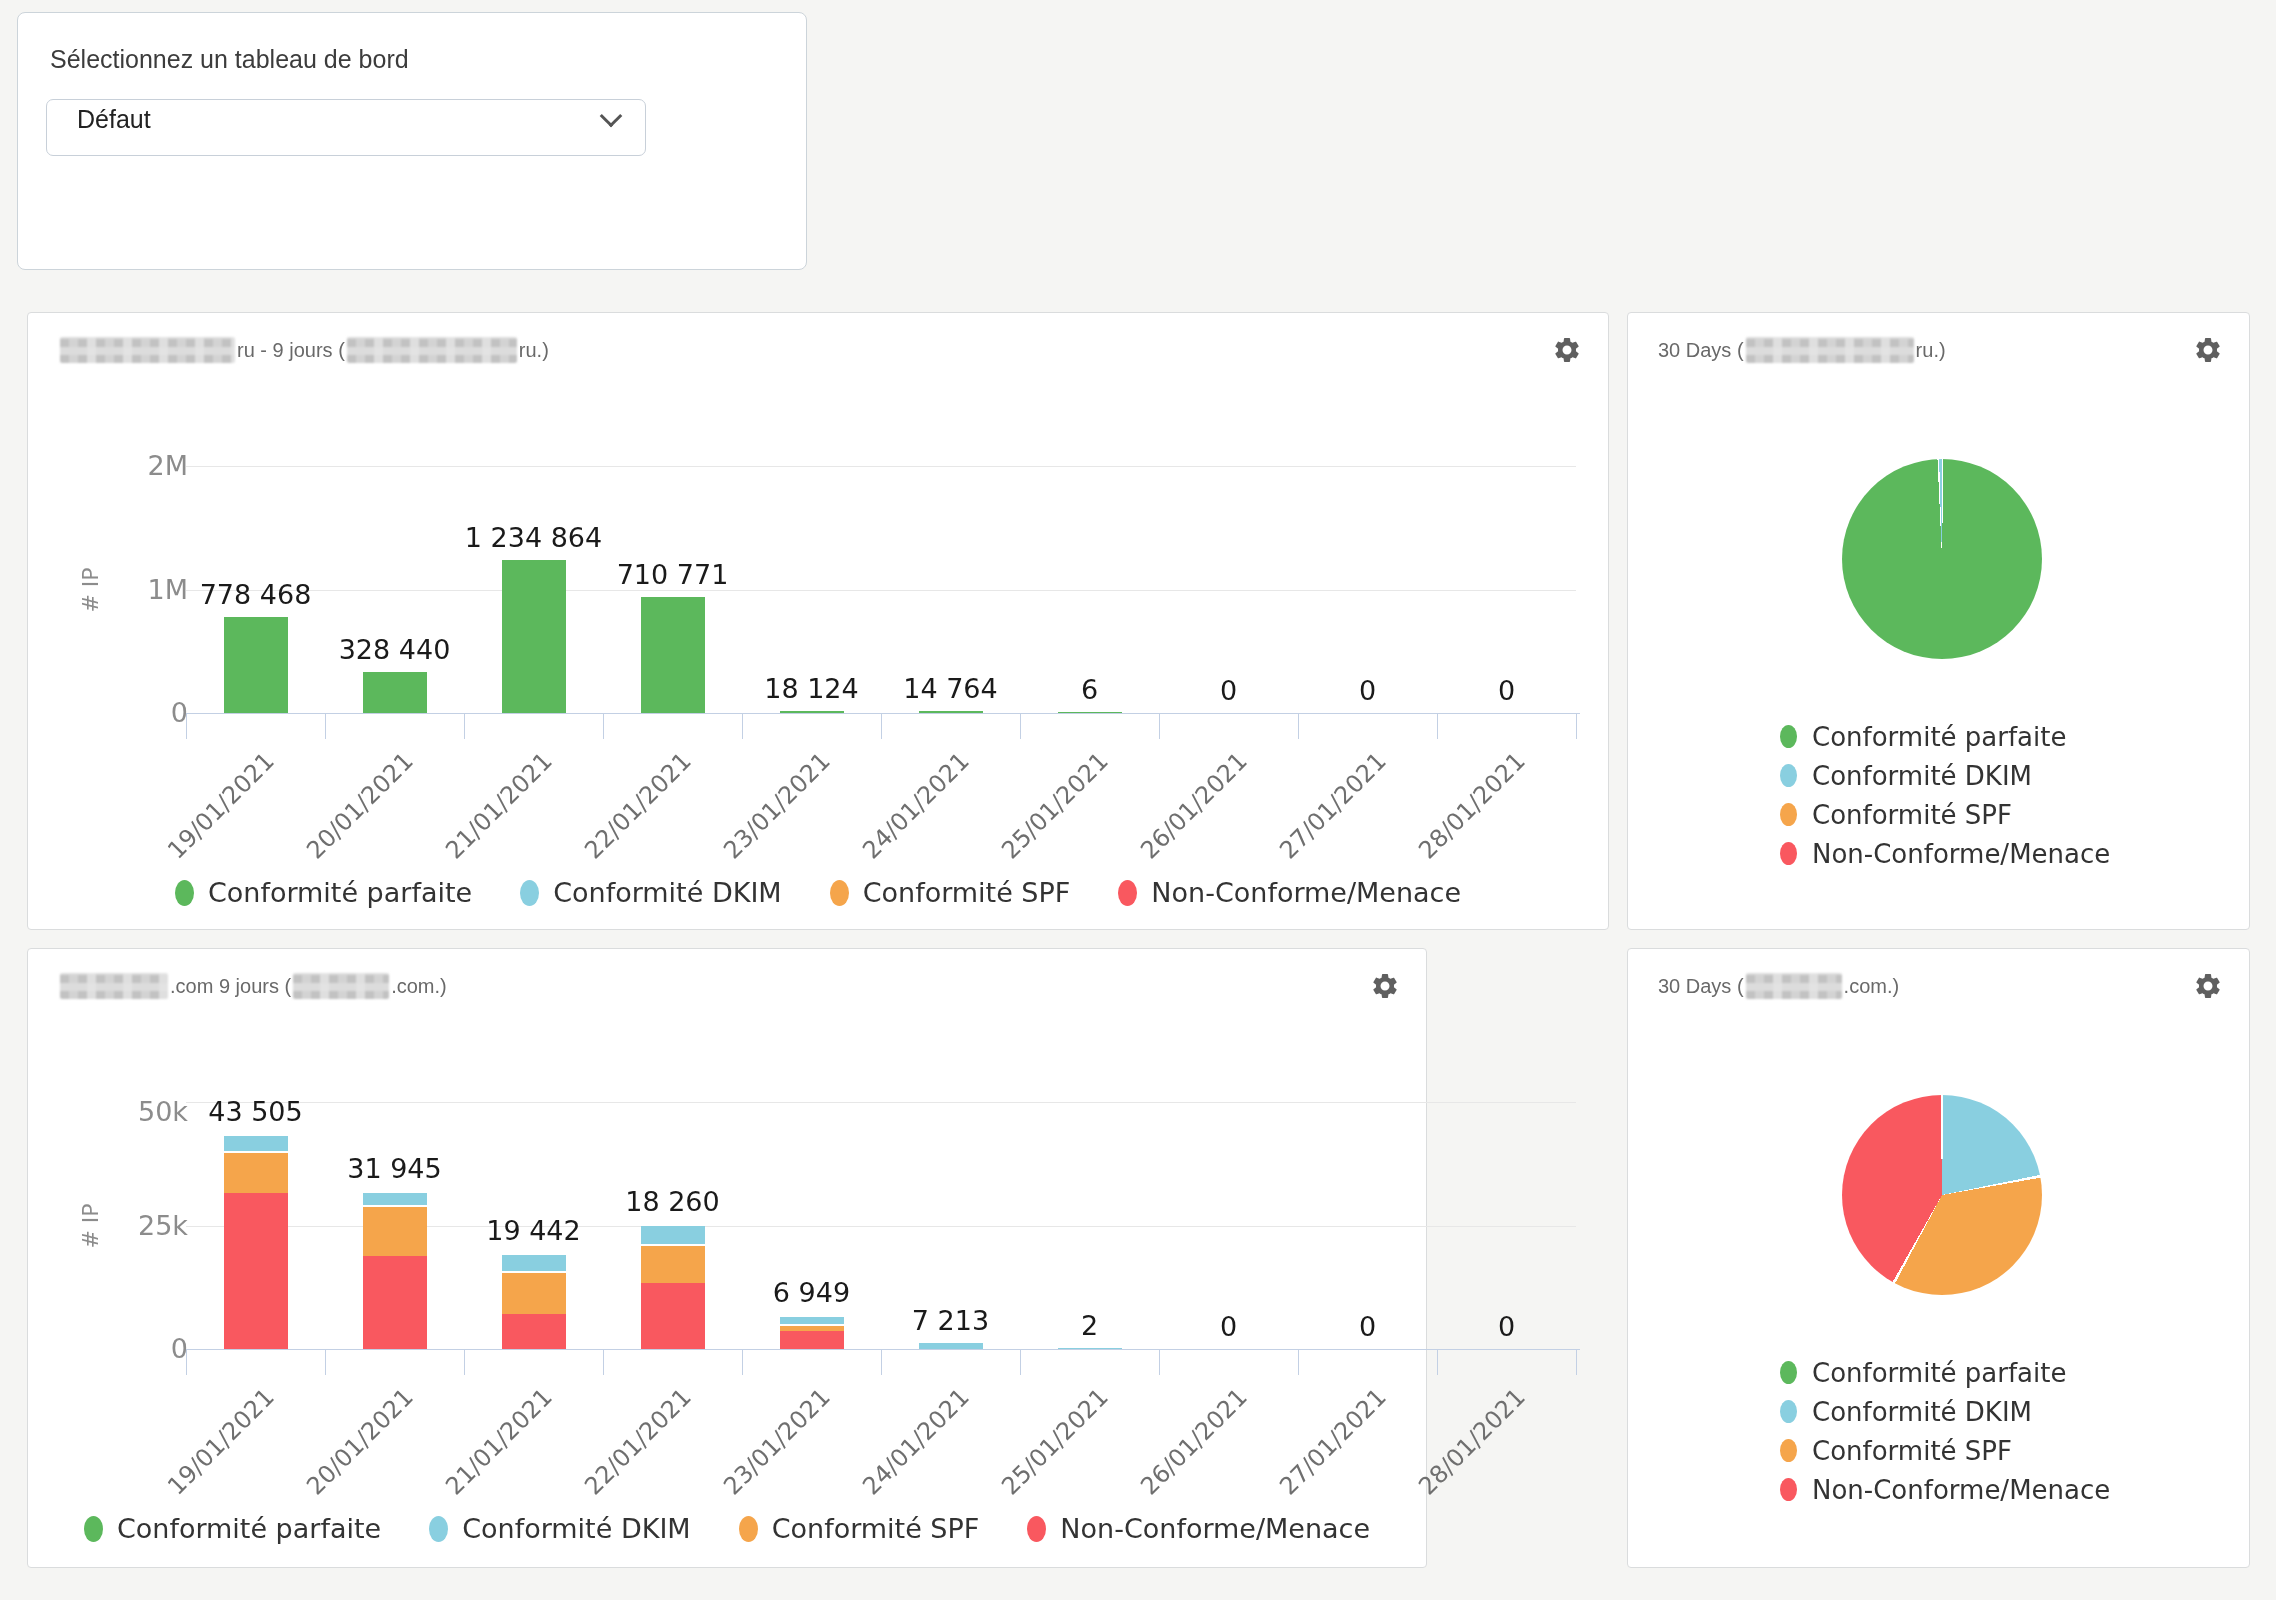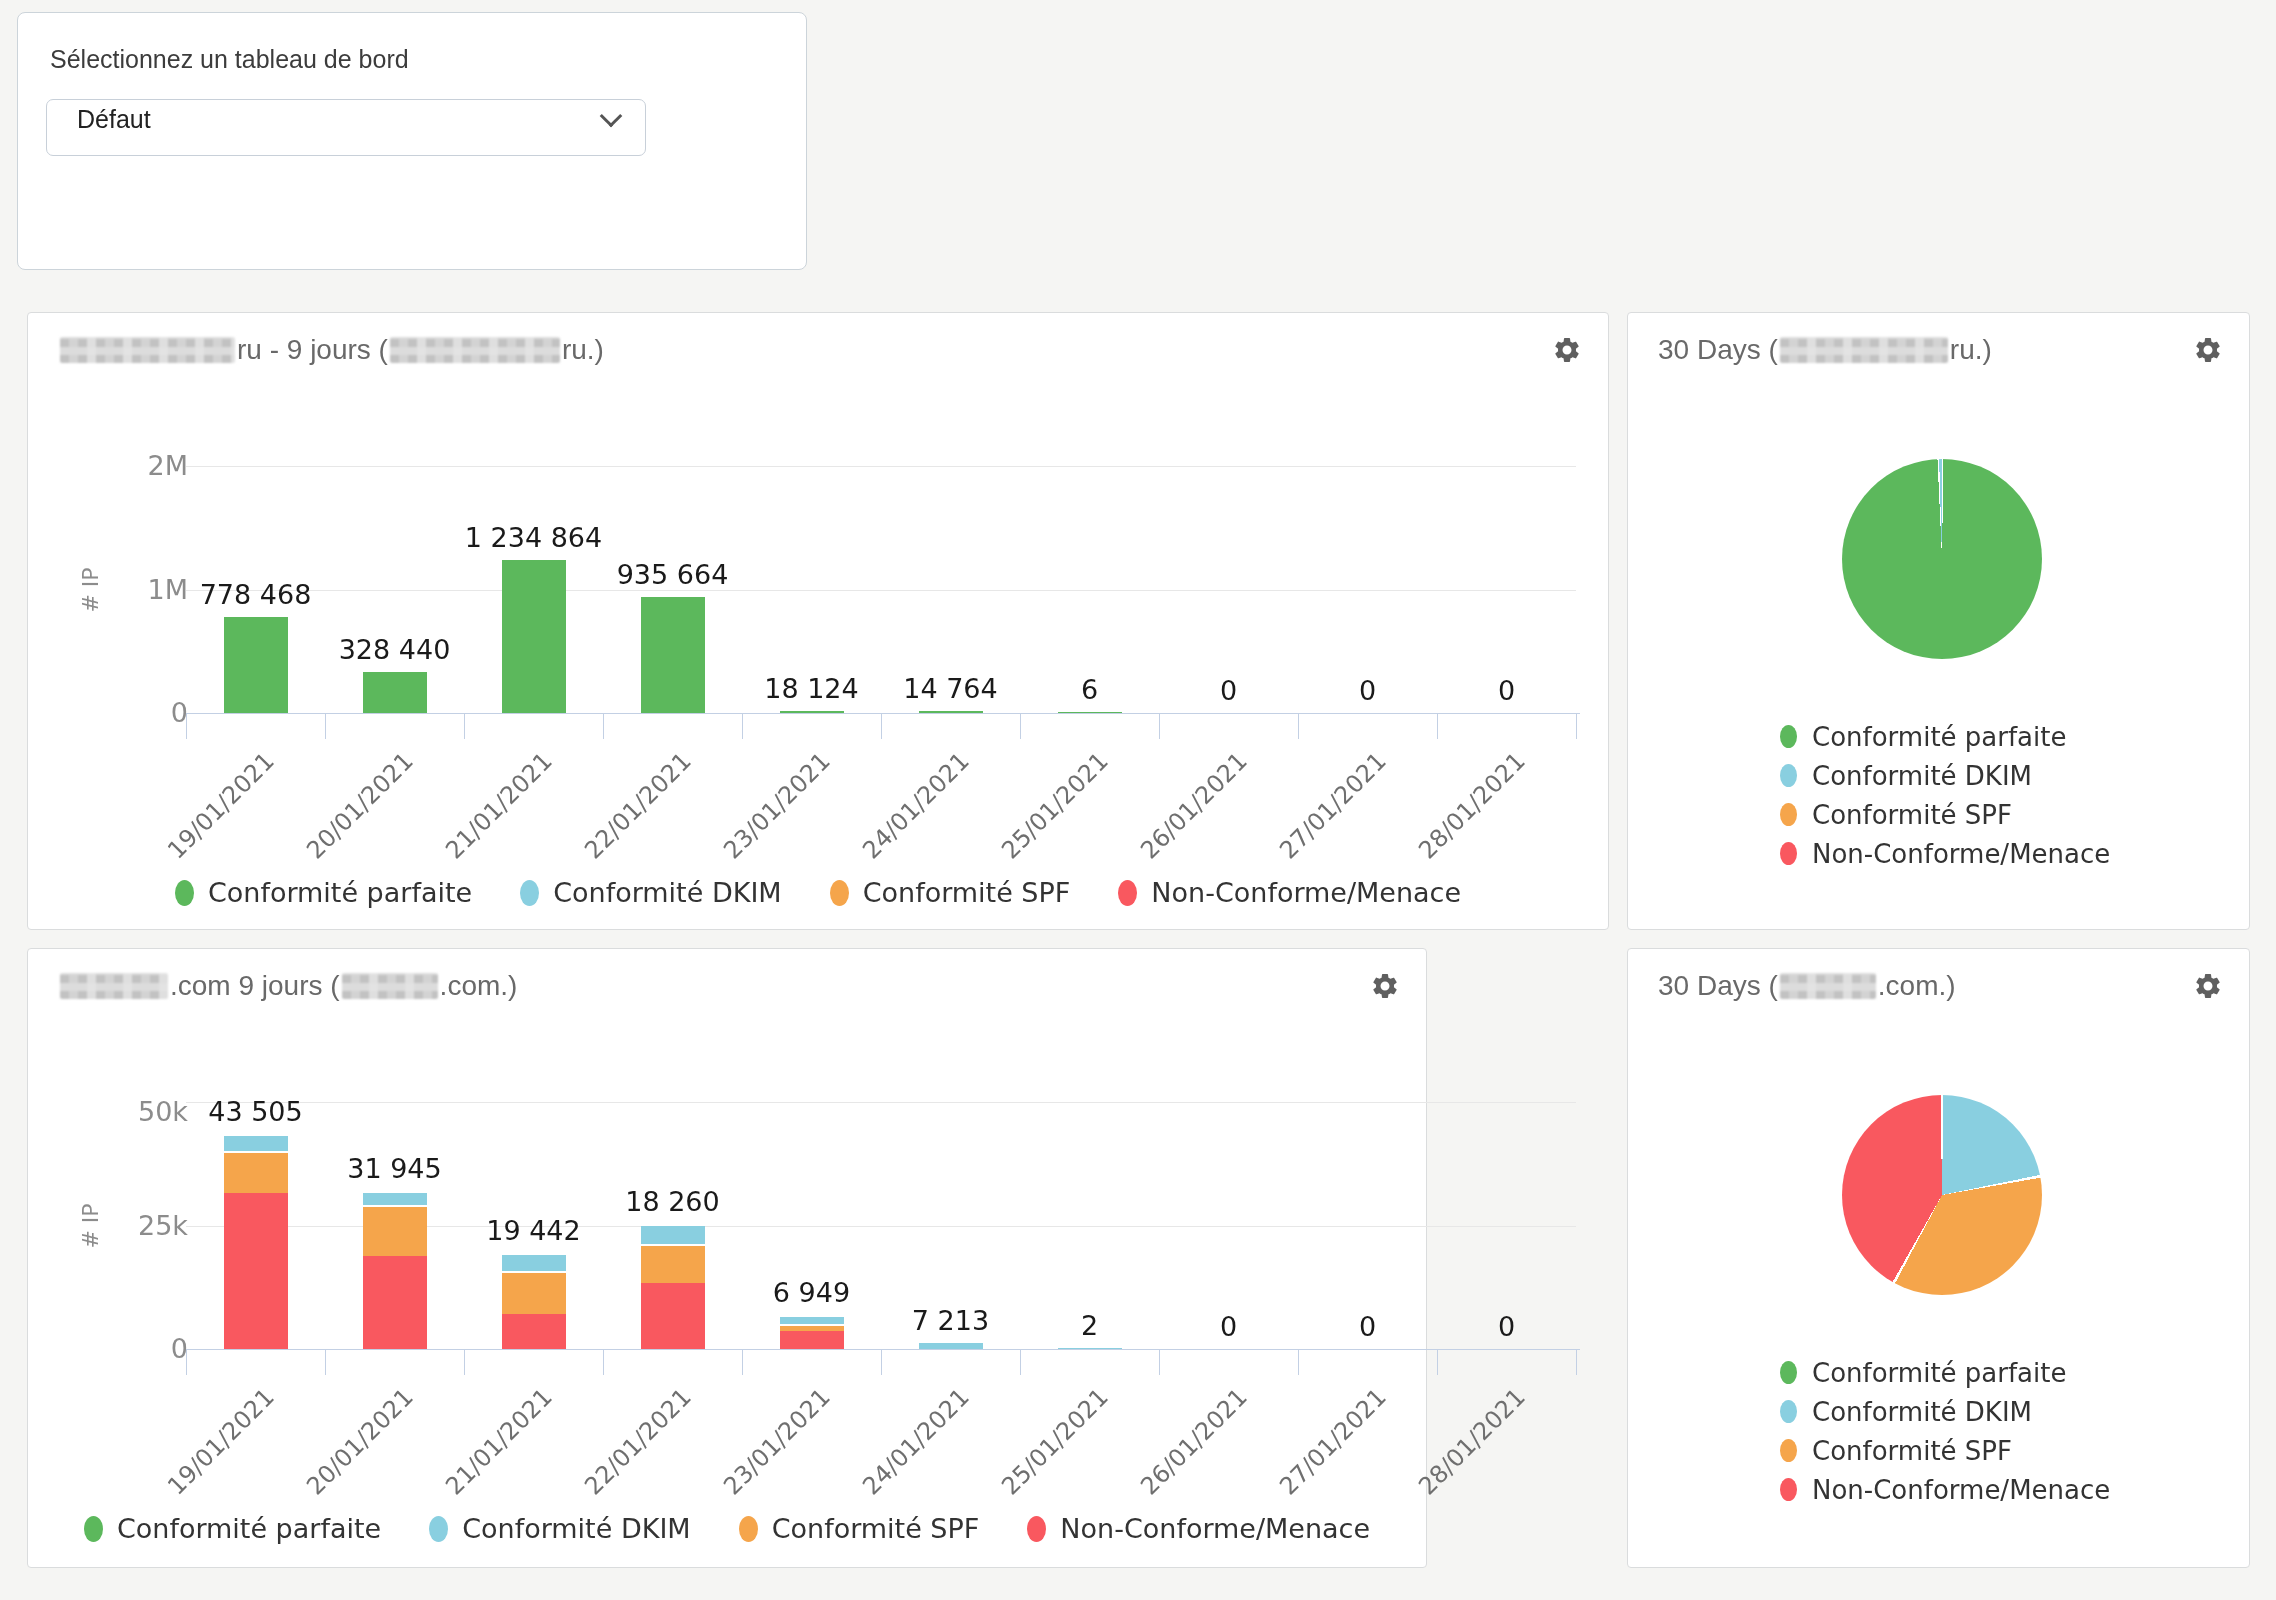--- a/index.html
+++ b/index.html
@@ -28,21 +28,21 @@
     color:#fff;font-size:24px;font-family:inherit;cursor:pointer;
   }
   
   .panel{position:absolute;background:#fff;border:1px solid #dadcdd;border-radius:4px;box-sizing:border-box;}
   #panel-0{left:27px;top:312px;width:1582px;height:618px;}
   #panel-1{left:1627px;top:312px;width:623px;height:618px;}
   #panel-2{left:27px;top:948px;width:1400px;height:620px;}
   #panel-3{left:1627px;top:948px;width:623px;height:620px;}
   .ptitle{
     position:absolute;left:30px;top:20px;height:34px;margin:0;
-    font-size:28px;font-weight:400;color:#696969;
+    font-size:20px;font-weight:400;color:#696969;
     display:flex;align-items:center;white-space:pre;
   }
   .redact{
     display:inline-block;height:26px;border-radius:2px;margin:0 2px;
     background-image:
       repeating-linear-gradient(90deg, rgba(165,165,165,.85) 0 9px, rgba(214,214,214,.85) 9px 18px, rgba(188,188,188,.85) 18px 27px, rgba(228,228,228,.85) 27px 36px),
       repeating-linear-gradient(0deg, #c2c2c2 0 8px, #dcdcdc 8px 16px);
     background-blend-mode:lighten;
     filter:blur(1px);
   }
@@ -105,21 +105,21 @@
       <div class="bar-seg" style="left: 195.5px; width: 64px; top: 303.859px; height: 96.1408px; background: rgb(92, 184, 92);"></div>
       <div class="value-label" style="left: 112.5px; width: 230px; top: 265.859px;">778 468</div>
       <div class="xdate" style="left: 71.5px; top: 434px;">19/01/2021</div>
       <div class="bar-seg" style="left: 334.5px; width: 64px; top: 359.438px; height: 40.5623px; background: rgb(92, 184, 92);"></div>
       <div class="value-label" style="left: 251.5px; width: 230px; top: 321.438px;">328 440</div>
       <div class="xdate" style="left: 210.5px; top: 434px;">20/01/2021</div>
       <div class="bar-seg" style="left: 473.5px; width: 64px; top: 247.494px; height: 152.506px; background: rgb(92, 184, 92);"></div>
       <div class="value-label" style="left: 390.5px; width: 230px; top: 209.494px;">1 234 864</div>
       <div class="xdate" style="left: 349.5px; top: 434px;">21/01/2021</div>
       <div class="bar-seg" style="left: 612.5px; width: 64px; top: 284.432px; height: 115.568px; background: rgb(92, 184, 92);"></div>
-      <div class="value-label" style="left: 529.5px; width: 230px; top: 246.432px;">935 664</div>
+      <div class="value-label" style="left: 529.5px; width: 230px; top: 246.432px;">710 771</div>
       <div class="xdate" style="left: 488.5px; top: 434px;">22/01/2021</div>
       <div class="bar-seg" style="left: 751.5px; width: 64px; top: 397.762px; height: 2.23831px; background: rgb(92, 184, 92);"></div>
       <div class="value-label" style="left: 668.5px; width: 230px; top: 359.762px;">18 124</div>
       <div class="xdate" style="left: 627.5px; top: 434px;">23/01/2021</div>
       <div class="bar-seg" style="left: 890.5px; width: 64px; top: 398.177px; height: 1.82335px; background: rgb(92, 184, 92);"></div>
       <div class="value-label" style="left: 807.5px; width: 230px; top: 360.177px;">14 764</div>
       <div class="xdate" style="left: 766.5px; top: 434px;">24/01/2021</div>
       <div class="bar-seg" style="left: 1029.5px; width: 64px; top: 399px; height: 1px; background: rgb(92, 184, 92);"></div>
       <div class="value-label" style="left: 946.5px; width: 230px; top: 361px;">6</div>
       <div class="xdate" style="left: 905.5px; top: 434px;">25/01/2021</div>

